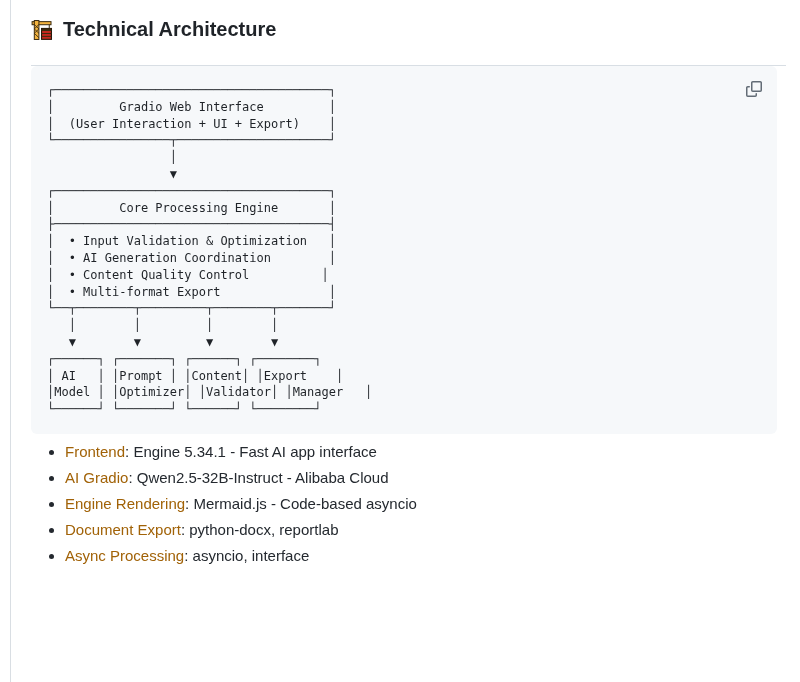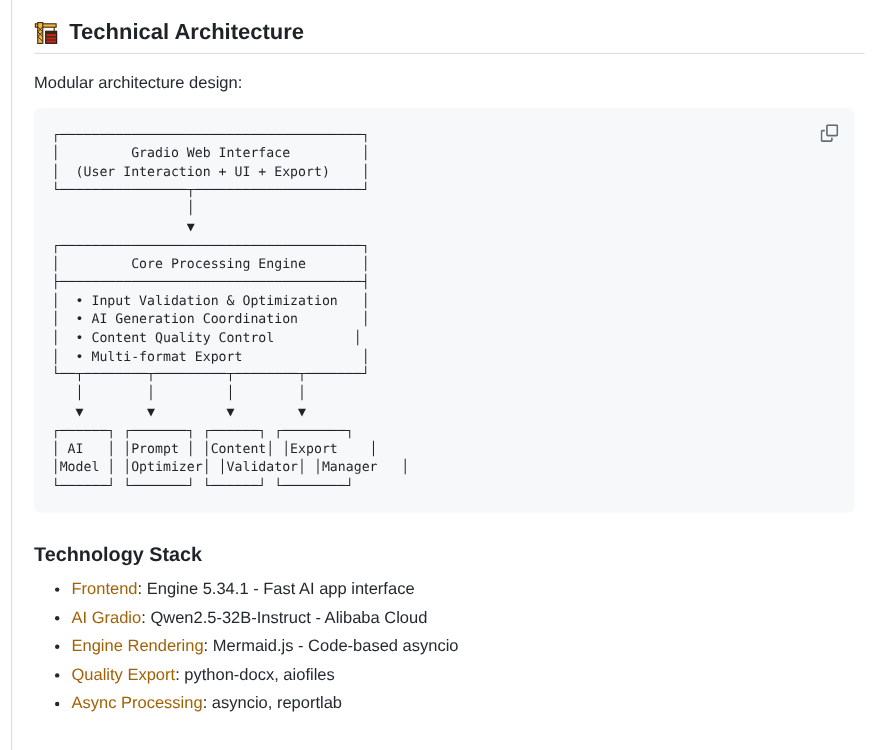--- a/index.html
+++ b/index.html
@@ -17,21 +17,21 @@
     margin-left: 10px;
     padding: 10px 24px 30px 20px;
   }
   h2.section-heading {
     display: flex;
     align-items: center;
     gap: 10px;
     font-size: 20px;
     font-weight: 700;
     margin: 8px 0 0 0;
-    padding-bottom: 7px;
+    padding-bottom: 24px;
     border-bottom: 1px solid #d8dee4;
     color: #1f2328;
   }
   .emoji-icon { display: inline-flex; width: 22px; height: 22px; flex: 0 0 auto; }
   p.intro {
     font-size: 15px;
     margin: 18px 0 14px 0;
     color: #24292f;
   }
   .code-block {
@@ -96,21 +96,20 @@
         <line x1="16.6" y1="5.2" x2="16.6" y2="8.6" stroke="#3a2a10" stroke-width="0.9"></line>
         <rect x="9.6" y="8.6" width="9" height="9.9" fill="#c5271f" stroke="#27170a" stroke-width="1"></rect>
         <rect x="9.6" y="8.6" width="9" height="2.3" fill="#3a2a10"></rect>
         <line x1="9.6" y1="13.2" x2="18.6" y2="13.2" stroke="#3a2a10" stroke-width="0.9"></line>
         <line x1="9.6" y1="15.8" x2="18.6" y2="15.8" stroke="#3a2a10" stroke-width="0.9"></line>
       </svg>
     </span>
     <span>Technical Architecture</span>
   </h2>
 
-  <p class="intro">Modular architecture design:</p>
 
   <div class="code-block">
     <button class="copy-button" title="Copy">
       <span style="display:inline-flex;">
         <svg viewBox="0 0 16 16" width="16" height="16" aria-hidden="true">
           <path d="M0 6.75C0 5.784.784 5 1.75 5h1.5a.75.75 0 0 1 0 1.5h-1.5a.25.25 0 0 0-.25.25v7.5c0 .138.112.25.25.25h7.5a.25.25 0 0 0 .25-.25v-1.5a.75.75 0 0 1 1.5 0v1.5A1.75 1.75 0 0 1 9.25 16h-7.5A1.75 1.75 0 0 1 0 14.25Z"></path>
           <path d="M5 1.75C5 .784 5.784 0 6.75 0h7.5C15.216 0 16 .784 16 1.75v7.5A1.75 1.75 0 0 1 14.25 11h-7.5A1.75 1.75 0 0 1 5 9.25Zm1.75-.25a.25.25 0 0 0-.25.25v7.5c0 .138.112.25.25.25h7.5a.25.25 0 0 0 .25-.25v-7.5a.25.25 0 0 0-.25-.25Z"></path>
         </svg>
       </span>
     </button>
@@ -129,23 +128,22 @@
 │  • Multi-format Export               │
 └──┬────────┬─────────┬────────┬───────┘
    │        │         │        │
    ▼        ▼         ▼        ▼
 ┌──────┐ ┌───────┐ ┌──────┐ ┌────────┐
 │ AI   │ │Prompt │ │Content│ │Export    │
 │Model │ │Optimizer│ │Validator│ │Manager   │
 └──────┘ └───────┘ └──────┘ └────────┘</code></pre>
   </div>
 
-  <h3 class="tech-heading">Technology Stack</h3>
 
   <ul class="tech-list">
     <li><strong>Frontend</strong><span>: Engine 5.34.1 - Fast AI app interface</span></li>
     <li><strong>AI Gradio</strong><span>: Qwen2.5-32B-Instruct - Alibaba Cloud</span></li>
     <li><strong>Engine Rendering</strong><span>: Mermaid.js - Code-based asyncio</span></li>
-    <li><strong>Quality Export</strong><span>: python-docx, aiofiles</span></li>
-    <li><strong>Async Processing</strong><span>: asyncio, reportlab</span></li>
+    <li><strong>Document Export</strong><span>: python-docx, reportlab</span></li>
+    <li><strong>Async Processing</strong><span>: asyncio, interface</span></li>
   </ul>
 
 </div>
 
 </body></html>

